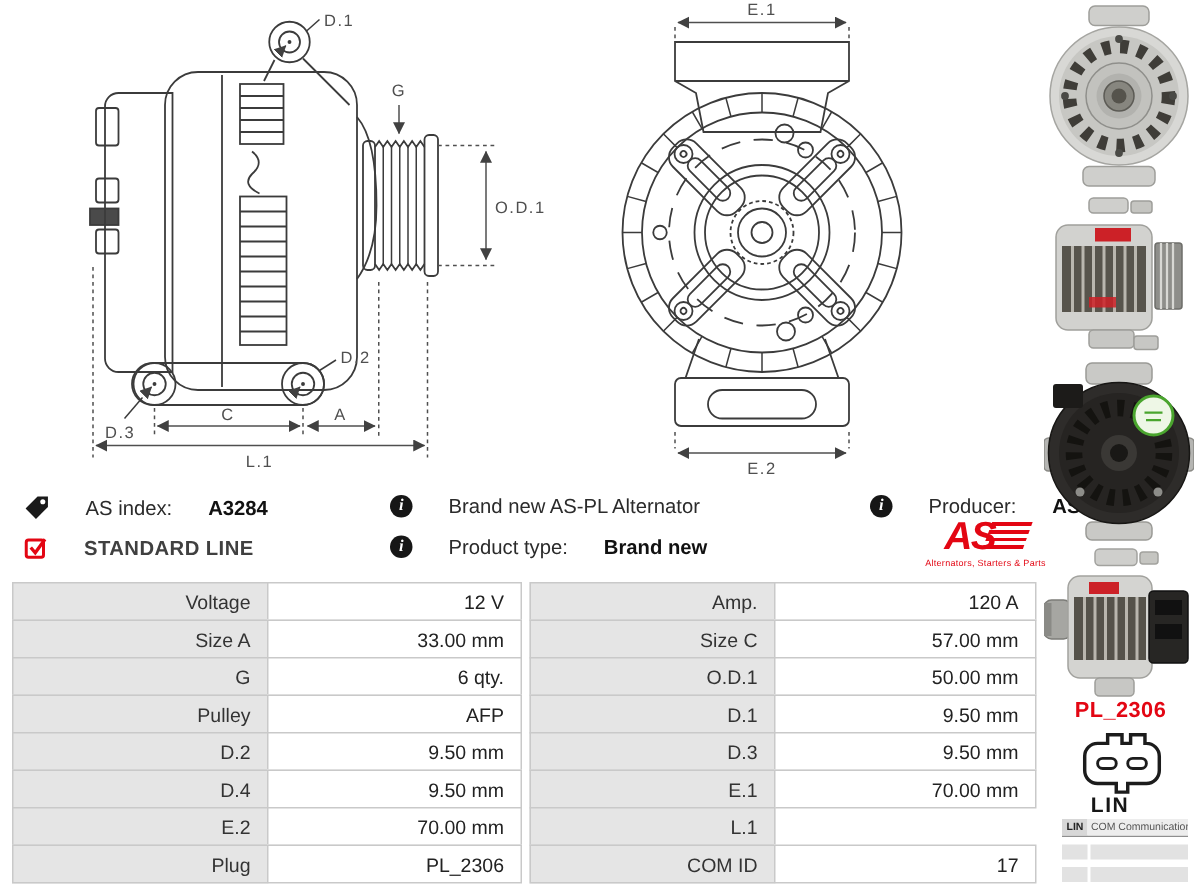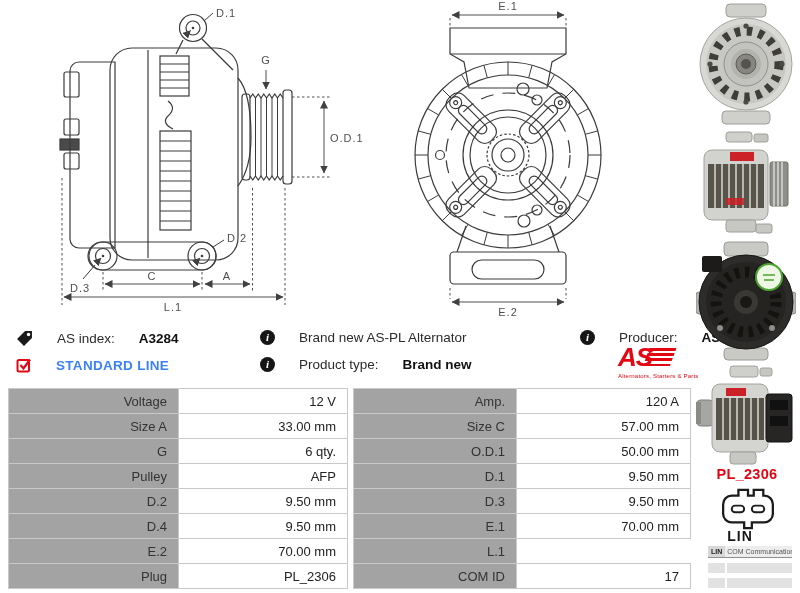--- a/index.html
+++ b/index.html
@@ -10,36 +10,36 @@
   
   .drawings { position:absolute; left:0; top:0; width:690px; height:320px; }
   .dim-text { font-size:11px; fill:#4f4f4f; letter-spacing:1px; font-family:"Liberation Sans",sans-serif; }
 
   
   .info-item { position:absolute; display:flex; align-items:center; gap:24px; font-size:13.5px; color:#2b2b2b; white-space:nowrap; }
   .info-item b { color:#111; }
   .icon-info { width:15px; height:15px; min-width:15px; border-radius:50%; background:#161616; color:#fff;
     display:flex; align-items:center; justify-content:center; font-size:11px; font-weight:bold;
     font-family:"Liberation Serif",serif; font-style:italic; line-height:1; }
-  .standard-line { color:#3b82f6; font-weight:bold; letter-spacing:.3px; }
-  .aspl-logo { position:absolute; left:618px; top:344px; width:78px; display:flex; flex-direction:column; }
+  .standard-line { color:#404040; font-weight:bold; letter-spacing:.3px; }
+  .aspl-logo { position:absolute; left:618px; top:344px; width:78px; display:flex; flex-direction:column; align-items:center; }
   .aspl-mark { display:flex; align-items:center; height:26px; }
   .aspl-as { color:#e30613; font-weight:bold; font-style:italic; font-size:26px; line-height:24px; letter-spacing:-1px; z-index:2; }
   .aspl-stripes { width:27px; height:19px; margin-left:-6px; transform:skewX(-20deg);
     background:repeating-linear-gradient(180deg,#e30613 0 2.6px,#ffffff 2.6px 5.2px); }
   .aspl-tagline { margin-top:3px; font-size:6px; color:#e30613; letter-spacing:.2px; white-space:nowrap; }
 
   
   .spec-wrap { position:absolute; left:8px; top:388px; display:flex; gap:5px; }
   .spec-table { display:flex; flex-direction:column; }
   .spec-row { display:flex; }
   .spec-row + .spec-row { margin-top:-1px; }
   .spec-cell { height:26px; border:1px solid #c9c9c9; display:flex; align-items:center; justify-content:flex-end;
     padding-right:11px; font-size:13px; color:#333; }
-  .spec-label { background:#a3a3a3; }
+  .spec-label { background:#e5e5e5; }
   .spec-value { background:#fff; margin-left:-1px; color:#222;padding-left:24px; }
   .t-left  .spec-label { width:171px; }
   .t-left  .spec-value { width:170px; }
   .t-right .spec-label { width:164px; }
   .t-right .spec-value { width:175px; }
 
   
   .photo { position:absolute; left:696px; width:100px; cursor:pointer; }
   .plug-code { position:absolute; left:698px; top:466px; width:98px; text-align:center;
     color:#e30613; font-weight:bold; font-size:14.5px; letter-spacing:.3px; }

